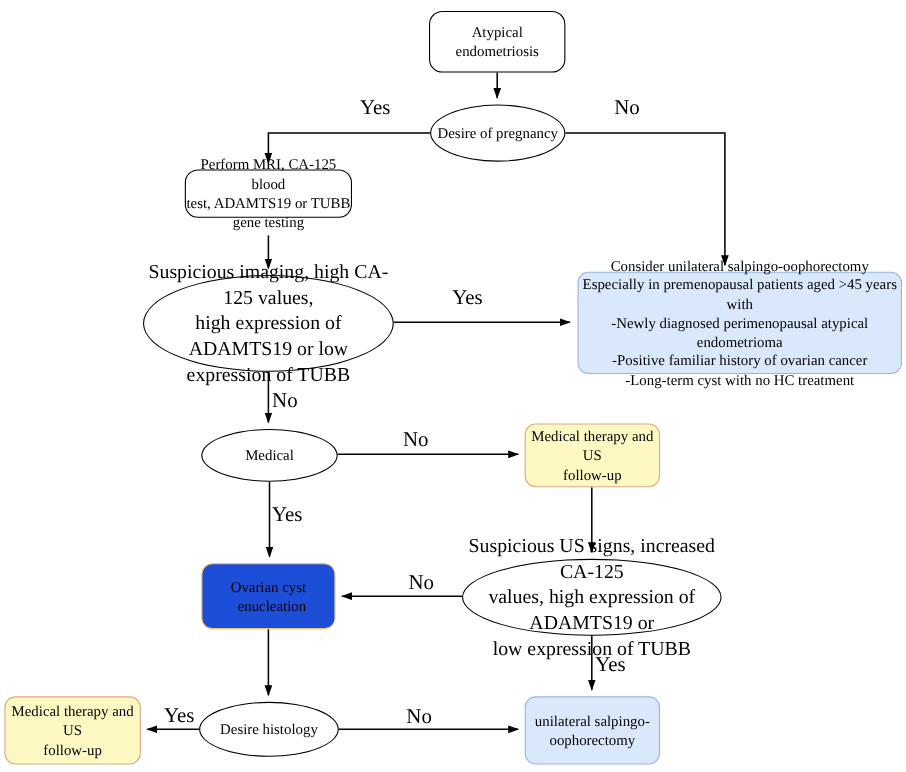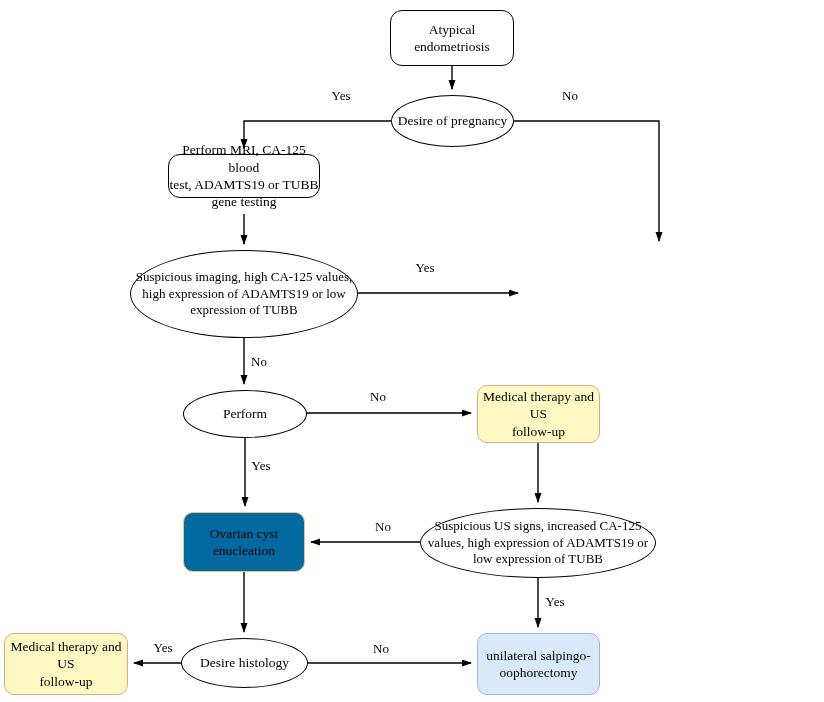--- a/index.html
+++ b/index.html
@@ -37,27 +37,28 @@
     background: #dae8fc;
   }
   .box-orange {
     border: 1.4px solid #dfa883;
     border-radius: 10px;
     background: #fef9c3;
   }
   .box-yellow {
     border: 1.4px solid #e8c671;
     border-radius: 10px;
-    background: #0369a1;
+    background: #1d4ed8;
+    text-align: right;
   }
-  .small-ellipse-text { font-size: 13px; }
+  .small-ellipse-text { font-size: 18px; }
   .elabel {
     position: absolute;
     transform: translateX(-50%);
-    font-size: 13px;
+    font-size: 19px;
     line-height: 1;
     white-space: nowrap;
   }
 </style>
 </head>
 <body>
 
 <div id="canvas">
 
   <svg id="connectors" width="824" height="702" viewBox="0 0 824 702">
@@ -89,22 +90,27 @@
   <div class="node ellipse" style="left:391px;top:95px;width:123px;height:52px">Desire of pregnancy</div>
 
   <div class="node rect" style="left:168px;top:154px;width:152px;height:44px">Perform MRI, CA-125 blood
 test, ADAMTS19 or TUBB
 gene testing</div>
 
   <div class="node ellipse small-ellipse-text" style="left:130px;top:250px;width:228px;height:88px">Suspicious imaging, high CA-125 values,
 high expression of ADAMTS19 or low
 expression of TUBB</div>
 
+  <div class="node box-blue" style="left:525px;top:247px;width:295px;height:93px">Consider unilateral salpingo-oophorectomy
+Especially in premenopausal patients aged &gt;45 years with
+-Newly diagnosed perimenopausal atypical endometrioma
+-Positive familiar history of ovarian cancer
+-Long-term cyst with no HC treatment</div>
 
-  <div class="node ellipse" style="left:183px;top:390px;width:124px;height:48px">Perform</div>
+  <div class="node ellipse" style="left:183px;top:390px;width:124px;height:48px">Medical</div>
 
   <div class="node box-orange" style="left:477px;top:385px;width:123px;height:58px">Medical therapy and US
 follow-up</div>
 
   <div class="node ellipse small-ellipse-text" style="left:420px;top:508px;width:236px;height:70px">Suspicious US signs, increased CA-125
 values, high expression of ADAMTS19 or
 low expression of TUBB</div>
 
   <div class="node box-yellow" style="left:183px;top:512px;width:122px;height:60px">Ovarian cyst
 enucleation</div>

